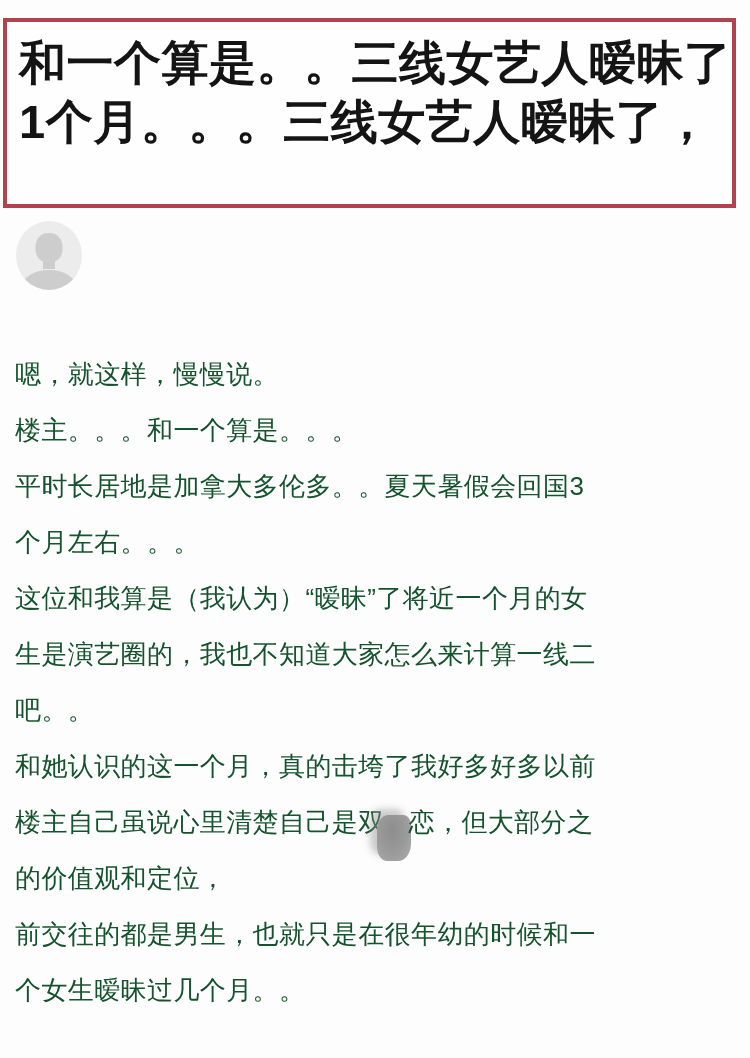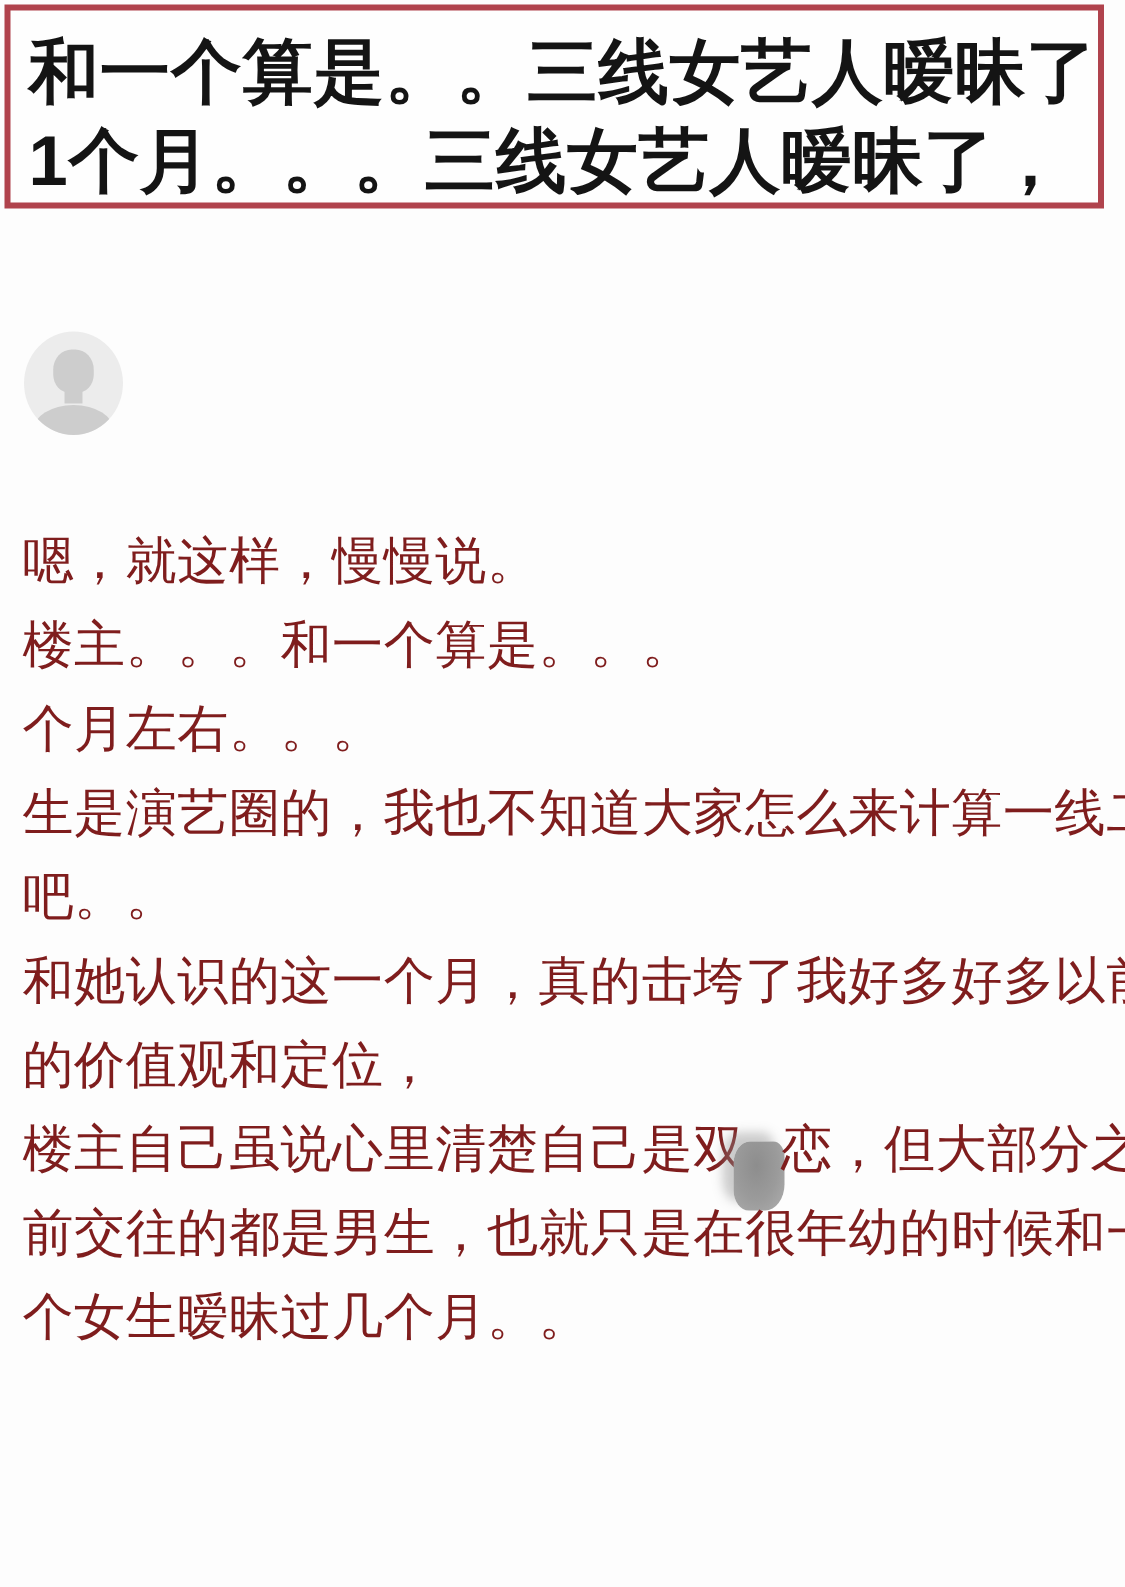--- a/index.html
+++ b/index.html
@@ -6,22 +6,22 @@
   body {
     width: 750px; height: 1058px;
     background: #fdfdfd;
     overflow: hidden;
     position: relative;
     font-family: "Liberation Sans", "DejaVu Sans", sans-serif;
   }
   
   .title-box {
     position: absolute;
-    left: 3px; top: 3px;
-    width: 733px; height: 136px;
+    left: 3px; top: 18px;
+    width: 733px; height: 190px;
     box-sizing: border-box;
     border: 4px solid #b0434d;
     background: #fefefe;
     padding: 11px 6px 0 12px;
   }
   .title-line {
     font-size: 47px;
     line-height: 59px;
     font-weight: bold;
     color: #141414;
@@ -60,23 +60,23 @@
     background: #cdcdcd;
     border-radius: 50% 50% 0 0;
   }
   
   .post-body {
     position: absolute;
     left: 15px; top: 346px;
     width: 724px;
   }
   .body-line {
-    font-size: 34px;
+    font-size: 26px;
     line-height: 56px;
-    color: #7f1d1d;
+    color: #14532d;
     letter-spacing: 0.4px;
     white-space: nowrap;
   }
   
   .censor {
     display: inline-block;
     width: 34px; height: 46px;
     margin: 0 -2px -16px -8px;
     vertical-align: -14px;
     background: radial-gradient(ellipse at 45% 35%, #8d8d8d 0%, #9b9b9b 55%, #aeaeae 100%);
@@ -94,23 +94,25 @@
 
 <div class="avatar">
   <span class="head"></span>
   <span class="neck"></span>
   <span class="shoulders"></span>
 </div>
 
 <div class="post-body">
   <div class="body-line">嗯，就这样，慢慢说。</div>
   <div class="body-line">楼主。。。和一个算是。。。</div>
+  <div class="body-line">平时长居地是加拿大多伦多。。夏天暑假会回国3</div>
   <div class="body-line">个月左右。。。</div>
+  <div class="body-line">这位和我算是（我认为）“暧昧”了将近一个月的女</div>
   <div class="body-line">生是演艺圈的，我也不知道大家怎么来计算一线二</div>
   <div class="body-line">吧。。</div>
   <div class="body-line">和她认识的这一个月，真的击垮了我好多好多以前</div>
-  <div class="body-line">的价值观和定位，</div>
   <div class="body-line">
     <span>楼主自己虽说心里清楚自己是双</span><span class="censor"></span><span>恋，但大部分之</span>
   </div>
+  <div class="body-line">的价值观和定位，</div>
   <div class="body-line">前交往的都是男生，也就只是在很年幼的时候和一</div>
   <div class="body-line">个女生暧昧过几个月。。</div>
 </div>
 
 </body></html>

